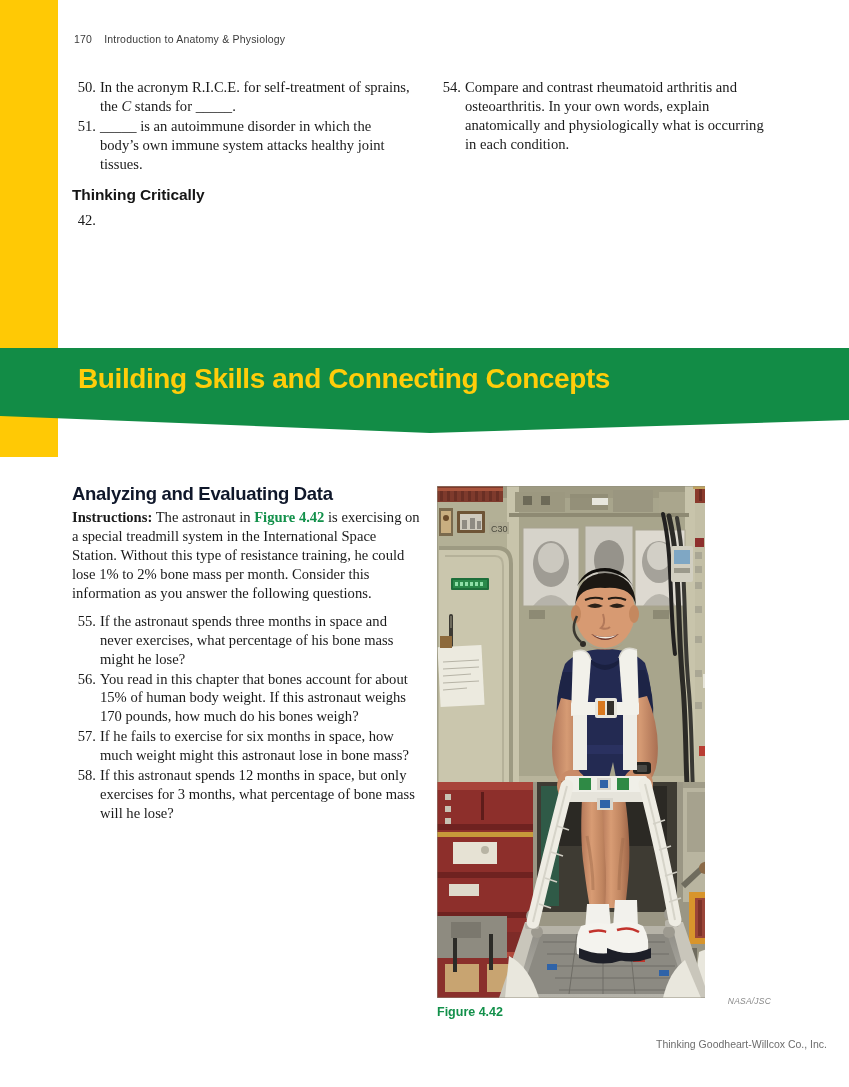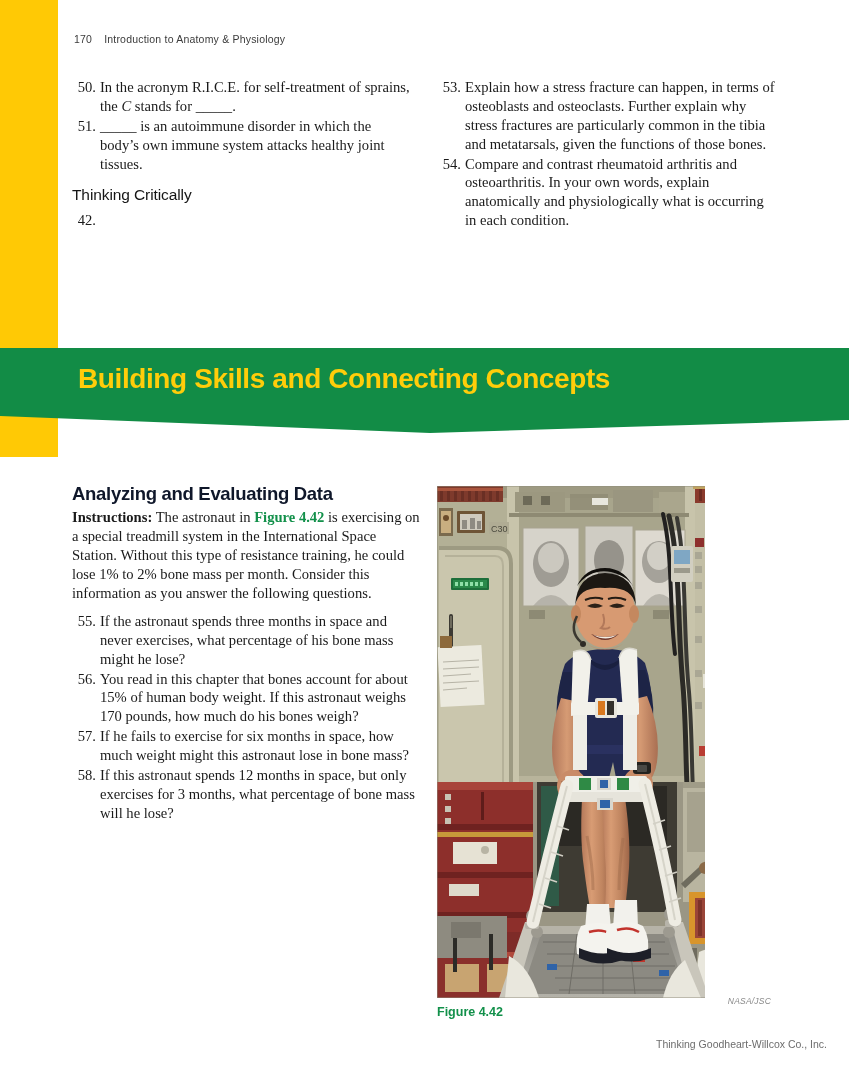--- a/index.html
+++ b/index.html
@@ -76,21 +76,21 @@
     left: 0;
     top: 0;
     width: 24px;
     text-align: right;
     font-size: 14.6px;
   }
   .qtext i { font-style: italic; }
 
   h3.subhead {
     font-family: "Liberation Sans", sans-serif;
-    font-weight: normal;
+    font-weight: bold;
     font-size: 15.5px;
     color: #151515;
     margin: 13px 0 7px 0;
     letter-spacing: -0.1px;
   }
 
   
   .banner-wrap {
     position: absolute;
     left: 0;
@@ -220,24 +220,20 @@
 
     <ol class="qlist">
       <li>
         <span class="num">42.</span>
       </li>
     </ol>
   </div>
 
   <div class="col col-right">
     <ol class="qlist">
-      <li>
-        <span class="num">53.</span>
-        <span class="qtext">Explain how a stress fracture can happen, in terms of osteoblasts and osteoclasts. Further explain why stress fractures are particularly common in the tibia and metatarsals, given the functions of those bones.</span>
-      </li>
       <li>
         <span class="num">54.</span>
         <span class="qtext">Compare and contrast rheumatoid arthritis and osteoarthritis. In your own words, explain anatomically and physiologically what is occurring in each condition.</span>
       </li>
     </ol>
   </div>
 
 </div>
 
 <div class="banner-wrap">

